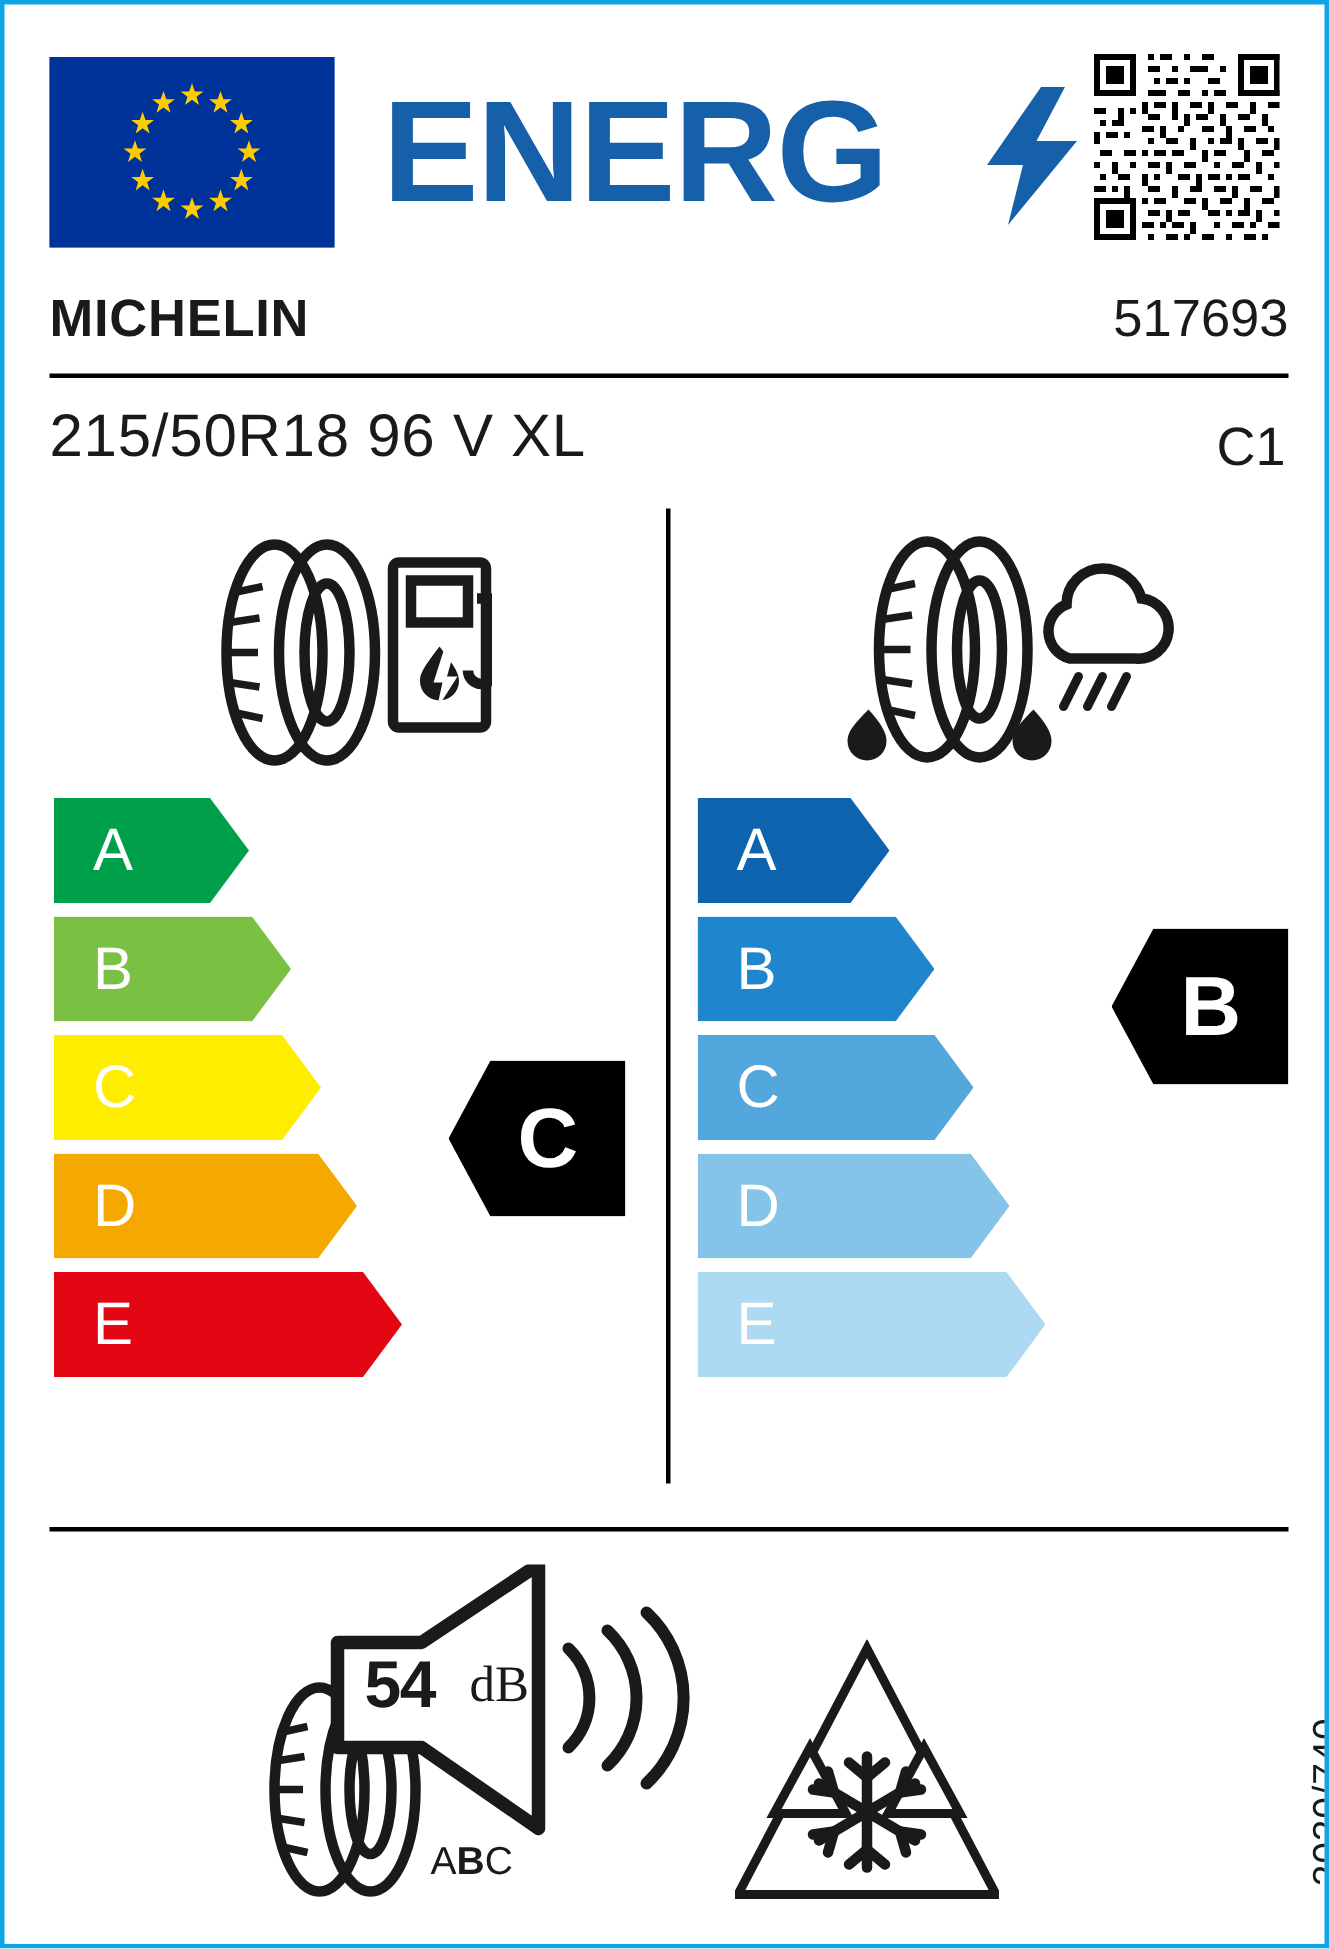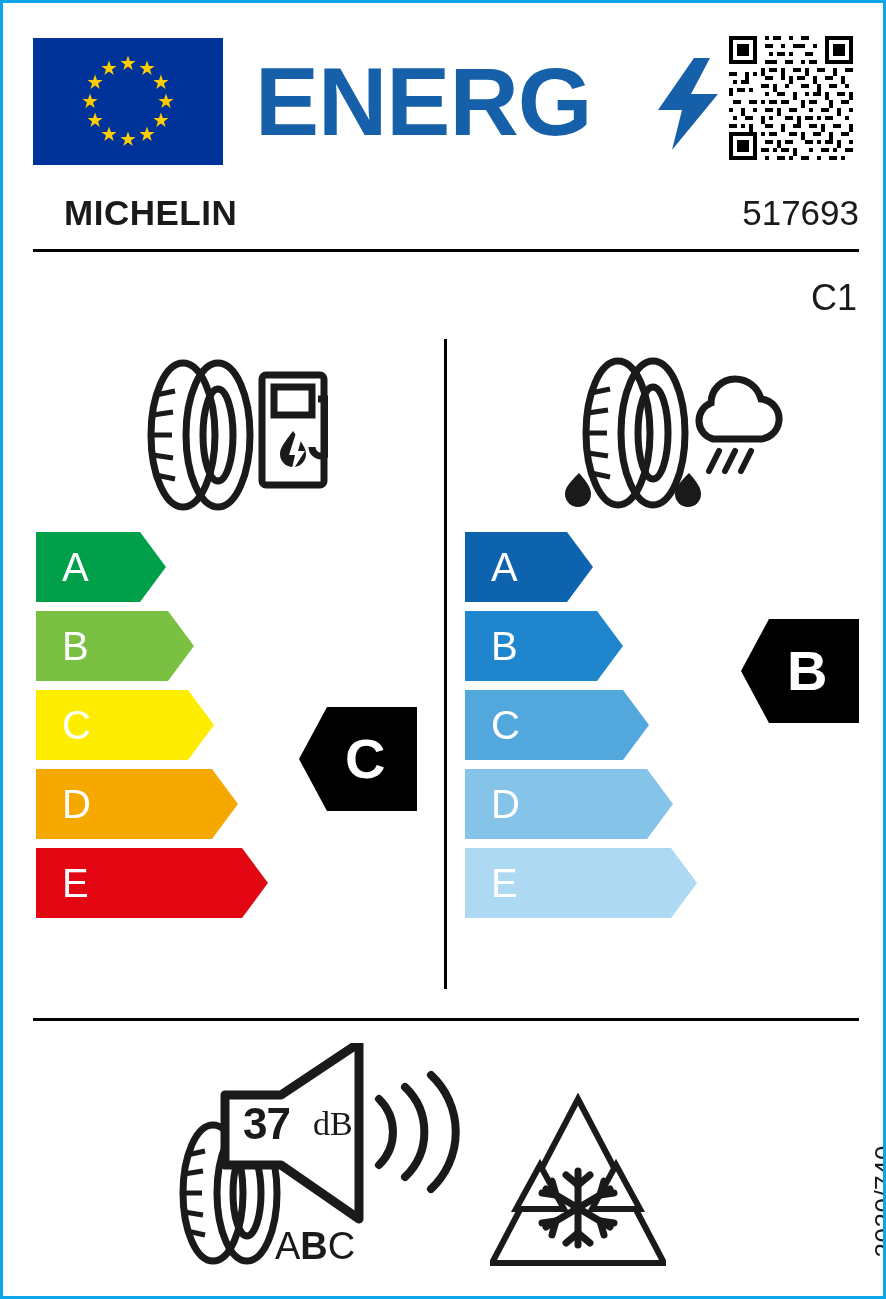--- a/index.html
+++ b/index.html
@@ -72,21 +72,20 @@
     width: 826px;
     height: 56px;
   }
   .brand {
     position: absolute;
     left: 0;
     top: 0;
     font-size: 35px;
     font-weight: bold;
     letter-spacing: 0.5px;
-    margin-left: 31px;
   }
   .model-code {
     position: absolute;
     right: 0;
     top: 0;
     font-size: 35px;
     font-weight: normal;
   }
   .rule {
     position: absolute;
@@ -212,23 +211,23 @@
   .noise-unit {
     position: absolute;
     left: 150px;
     top: 62px;
     font-size: 34px;
     font-weight: normal;
     font-family: Liberation Serif, serif;
   }
   .noise-classes {
     position: absolute;
-    left: 112px;
+    left: 124px;
     top: 182px;
-    font-size: 38px;
+    font-size: 26px;
     letter-spacing: 0px;
   }
   .noise-classes .sel { font-weight: bold; }
 
   
   .snow {
     position: absolute;
     left: 487px;
     top: 1090px;
     width: 176px;
@@ -454,20 +453,21 @@
     </div>
   </div>
 
   <div class="brand-row">
     <div class="brand">MICHELIN</div>
     <div class="model-code">517693</div>
   </div>
   <div class="rule rule-1"></div>
 
   <div class="size-row">
+    <div class="tyre-size">215/50R18 96 V XL</div>
     <div class="tyre-class">C1</div>
   </div>
 
   <div class="v-divider"></div>
 
   <div class="pict pict-fuel">
     <svg width="205" height="160" viewBox="0 0 205 160">
       <g fill="none" stroke="#1a1a1a" stroke-width="7">
         <ellipse cx="60" cy="80" rx="32" ry="72"></ellipse>
         <ellipse cx="95" cy="80" rx="32" ry="72"></ellipse>
@@ -584,21 +584,21 @@
         <line x1="21" y1="169" x2="40" y2="172"></line>
         <line x1="24" y1="188" x2="42" y2="192"></line>
       </g>
       <polygon points="62,52 62,122 118,122 196,176 196,0 118,52" fill="#fff" stroke="#1a1a1a" stroke-width="9" stroke-linejoin="round"></polygon>
       <g fill="none" stroke="#1a1a1a" stroke-width="8" stroke-linecap="round">
         <path d="M216 56 a46 46 0 0 1 0 66"></path>
         <path d="M242 44 a62 62 0 0 1 0 90"></path>
         <path d="M268 32 a78 78 0 0 1 0 114"></path>
       </g>
     </svg>
-    <div class="noise-db">37</div>
+    <div class="noise-db">54</div>
     <div class="noise-unit">dB</div>
     <div class="noise-classes">
       <span>A</span><span class="sel">B</span><span>C</span>
     </div>
   </div>
 
   <div class="snow">
     <svg width="176" height="176" viewBox="0 0 176 176">
       <polygon points="88,6 174,170 2,170" fill="#fff" stroke="#1a1a1a" stroke-width="6"></polygon>
       <polygon points="50,72 74,116 26,116" fill="#fff" stroke="#1a1a1a" stroke-width="6"></polygon>

